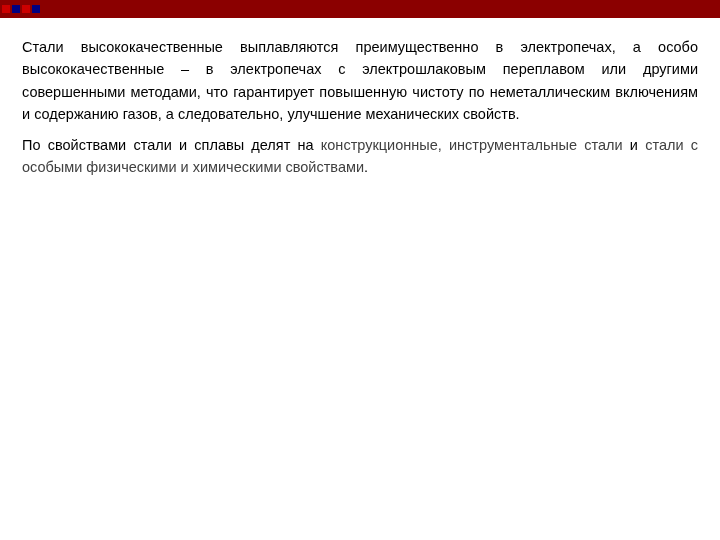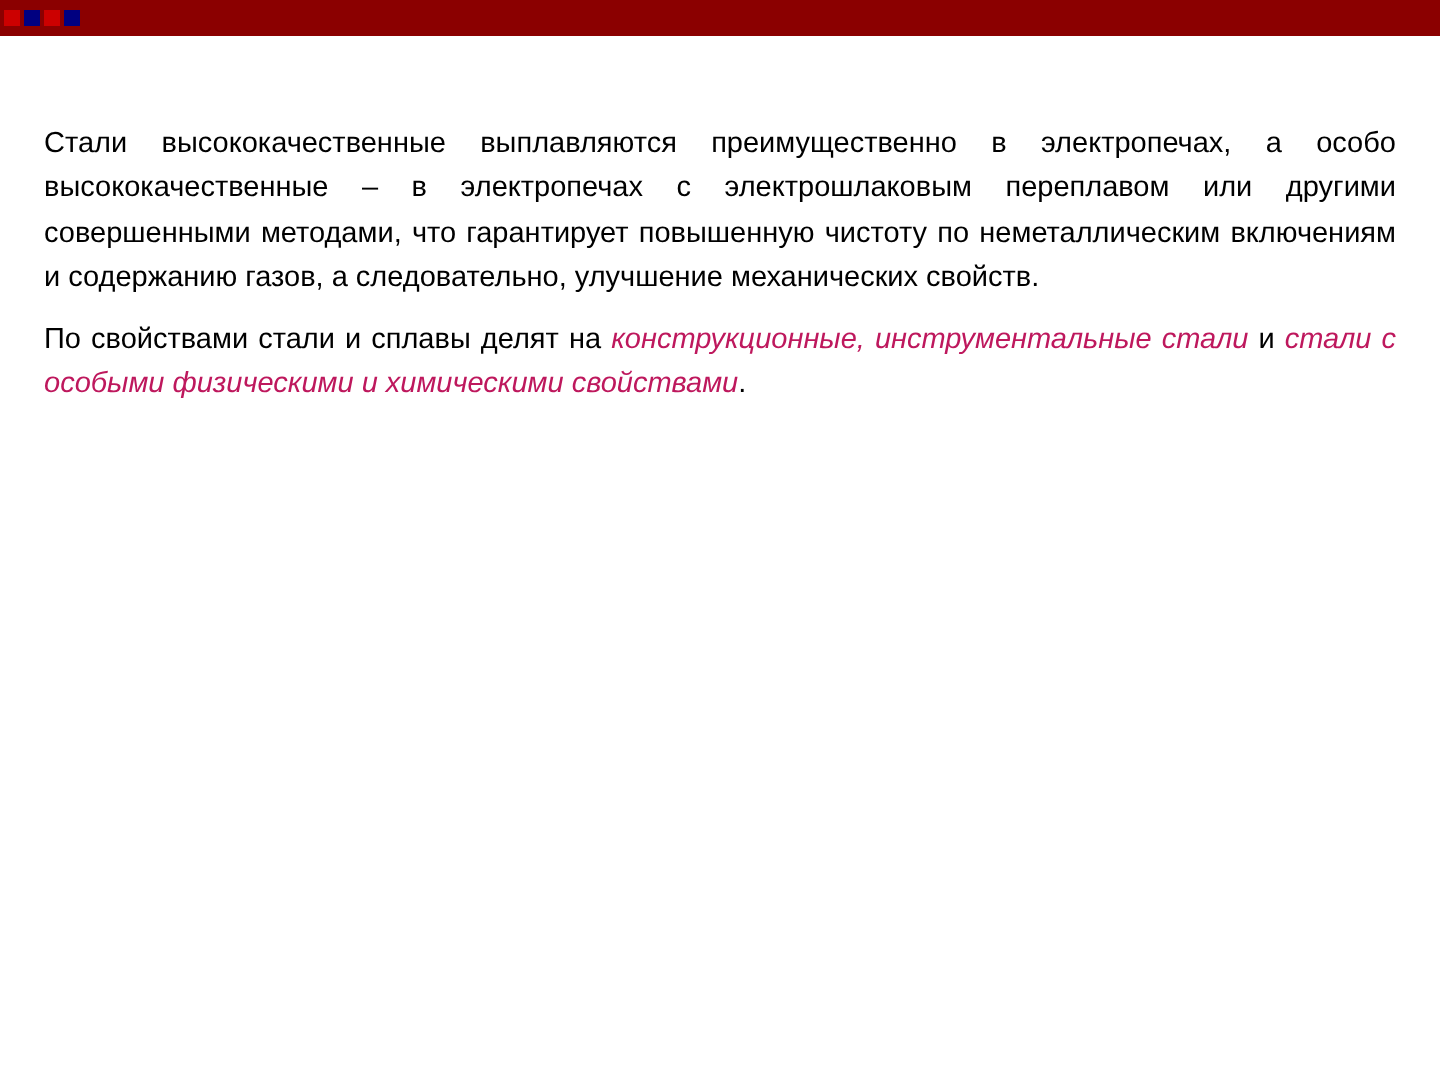--- a/index.html
+++ b/index.html
@@ -42,30 +42,28 @@
     .logo-blue {
       background: #000080;
     }
 
     .content-area {
       padding: 18px 22px 18px 22px;
       font-size: 14.5px;
       line-height: 1.55;
       color: #000000;
       text-align: justify;
-      margin-top: 25px;
     }
 
     .paragraph {
       margin-bottom: 8px;
     }
 
     .italic-blue {
-      color: #be185d;
-      font-style: italic;
+      color: #404040;
     }
   </style>
 </head>
 <body>
 
 <div class="top-bar">
   <div class="top-bar-logo">
     <div class="logo-square logo-red"></div>
     <div class="logo-square logo-blue"></div>
     <div class="logo-square logo-red"></div>

